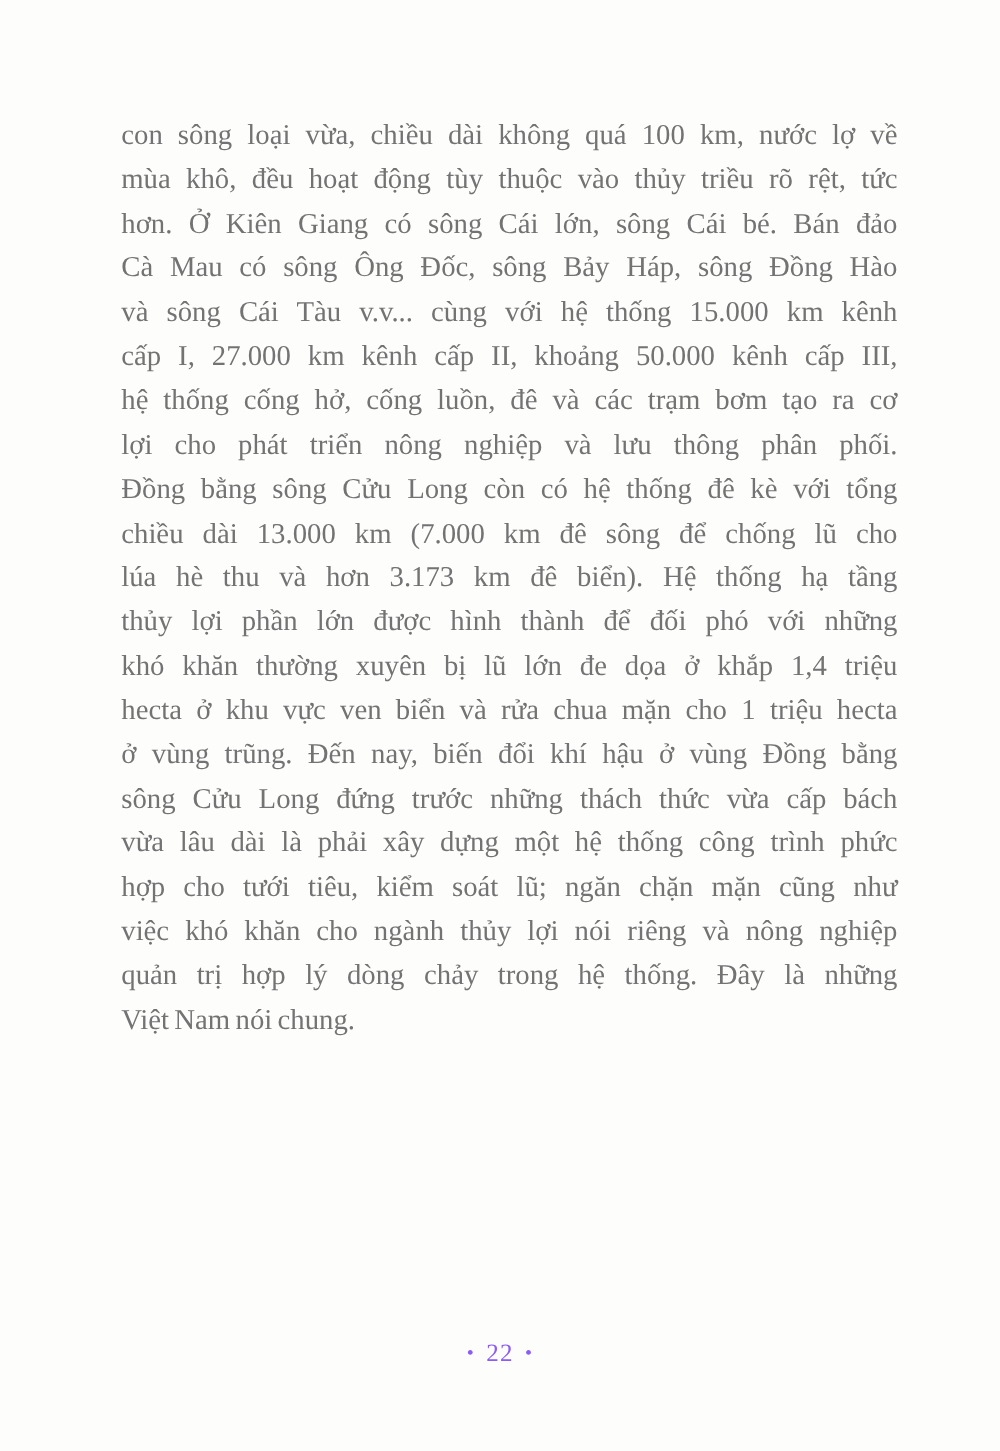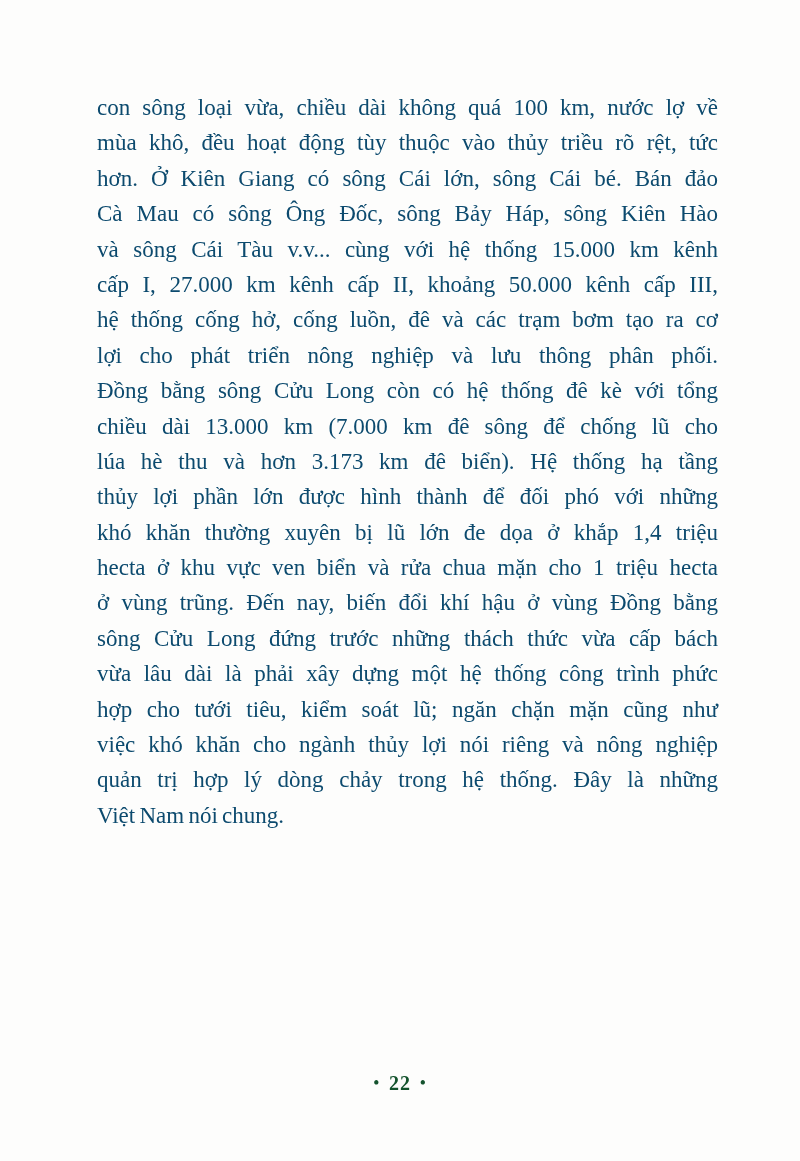--- a/index.html
+++ b/index.html
@@ -21,59 +21,59 @@
     background: #fdfdfc;
   }
   .page-text {
     position: absolute;
     left: 97px;
     top: 90px;
     width: 621px;
     font-size: 23px;
     line-height: 35.4px;
     word-spacing: -1.5px;
-    color: #0c4a6e;
+    color: #737373;
   }
   .line {
     text-align: justify;
     text-align-last: justify;
     height: 35.4px;
     overflow: visible;
   }
   .line.last {
     text-align-last: left;
   }
   .page-footer {
     position: absolute;
     left: 0;
     top: 1072px;
     width: 100%;
     text-align: center;
     font-size: 20px;
-    font-weight: bold;
-    color: #14532d;
+    font-weight: normal;
+    color: #8b5cf6;
     letter-spacing: 1px;
   }
   .page-footer .bullet {
     font-size: 16px;
     vertical-align: 2px;
     padding: 0 9px;
   }
 </style>
 </head>
 <body>
 
 <div class="scan-page">
 
   <div class="page-text">
 
   <div class="line">con sông loại vừa, chiều dài không quá 100 km, nước lợ về</div>
       <div class="line">mùa khô, đều hoạt động tùy thuộc vào thủy triều rõ rệt, tức</div>
       <div class="line">hơn. Ở Kiên Giang có sông Cái lớn, sông Cái bé. Bán đảo</div>
-      <div class="line">Cà Mau có sông Ông Đốc, sông Bảy Háp, sông Kiên Hào</div>
+      <div class="line">Cà Mau có sông Ông Đốc, sông Bảy Háp, sông Đồng Hào</div>
       <div class="line">và sông Cái Tàu v.v... cùng với hệ thống 15.000 km kênh</div>
       <div class="line">cấp I, 27.000 km kênh cấp II, khoảng 50.000 kênh cấp III,</div>
       <div class="line">hệ thống cống hở, cống luồn, đê và các trạm bơm tạo ra cơ</div>
       <div class="line">lợi cho phát triển nông nghiệp và lưu thông phân phối.</div>
       <div class="line">Đồng bằng sông Cửu Long còn có hệ thống đê kè với tổng</div>
       <div class="line">chiều dài 13.000 km (7.000 km đê sông để chống lũ cho</div>
       <div class="line">lúa hè thu và hơn 3.173 km đê biển). Hệ thống hạ tầng</div>
       <div class="line">thủy lợi phần lớn được hình thành để đối phó với những</div>
       <div class="line">khó khăn thường xuyên bị lũ lớn đe dọa ở khắp 1,4 triệu</div>
       <div class="line">hecta ở khu vực ven biển và rửa chua mặn cho 1 triệu hecta</div>

